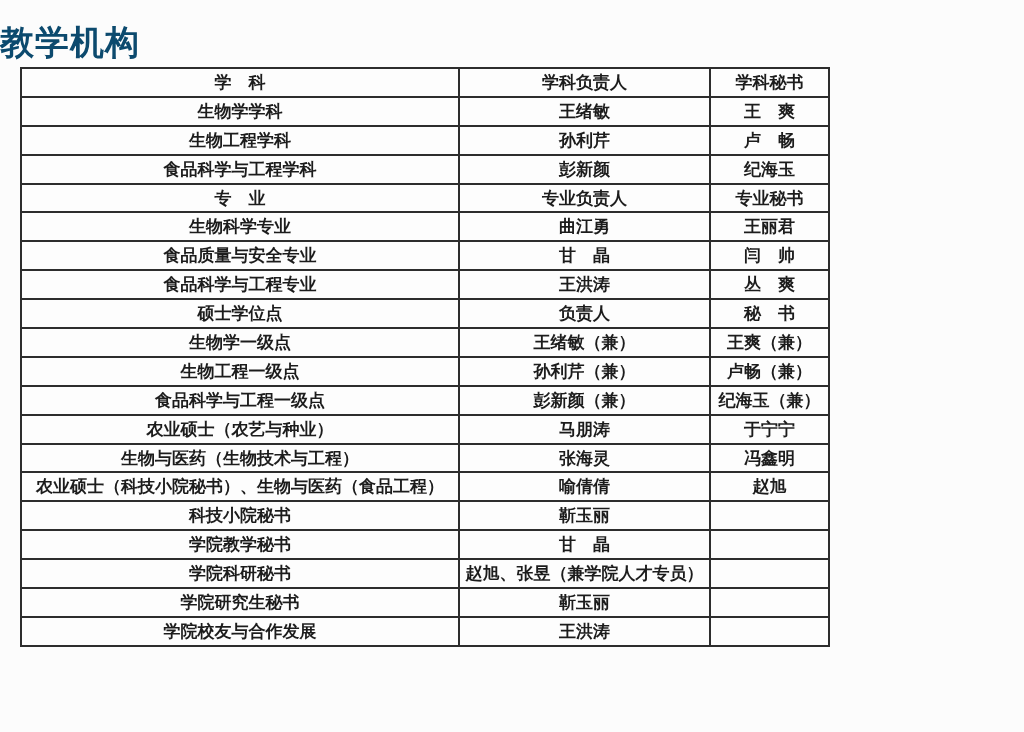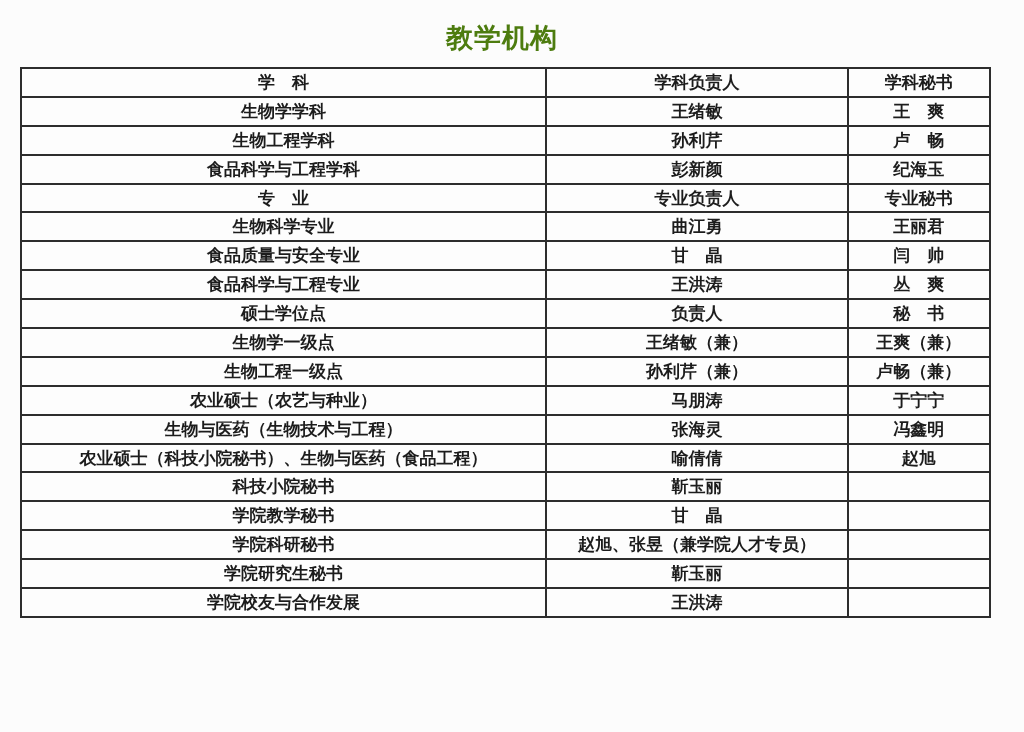--- a/index.html
+++ b/index.html
@@ -17,32 +17,31 @@
     width: 1024px;
     height: 732px;
     background: #fcfcfc;
     overflow: hidden;
   }
   .title {
     position: absolute;
     top: 20px;
     left: 0;
     width: 1004px;
-    text-align: center;
-    font-size: 27px;
+    font-size: 34px;
     font-weight: bold;
-    color: #4d7c0f;
+    color: #0c4a6e;
     letter-spacing: 1px;
     font-family: "DejaVu Sans", sans-serif;
   }
   table.org {
     position: absolute;
     left: 20px;
     top: 67px;
-    width: 971px;
+    width: 810px;
     border-collapse: collapse;
     table-layout: fixed;
     background: #fdfdfd;
   }
   table.org, table.org td {
     border: 2px solid #2d2d2d;
   }
   table.org td {
     height: 26.9px;
     text-align: center;
@@ -121,20 +120,25 @@
           <td>生物学一级点</td>
           <td>王绪敏（兼）</td>
           <td>王爽（兼）</td>
         </tr>
         <tr>
           <td>生物工程一级点</td>
           <td>孙利芹（兼）</td>
           <td>卢畅（兼）</td>
         </tr>
         <tr>
+          <td>食品科学与工程一级点</td>
+          <td>彭新颜（兼）</td>
+          <td>纪海玉（兼）</td>
+        </tr>
+        <tr>
           <td>农业硕士（农艺与种业）</td>
           <td>马朋涛</td>
           <td>于宁宁</td>
         </tr>
         <tr>
           <td>生物与医药（生物技术与工程）</td>
           <td>张海灵</td>
           <td>冯鑫明</td>
         </tr>
         <tr>

